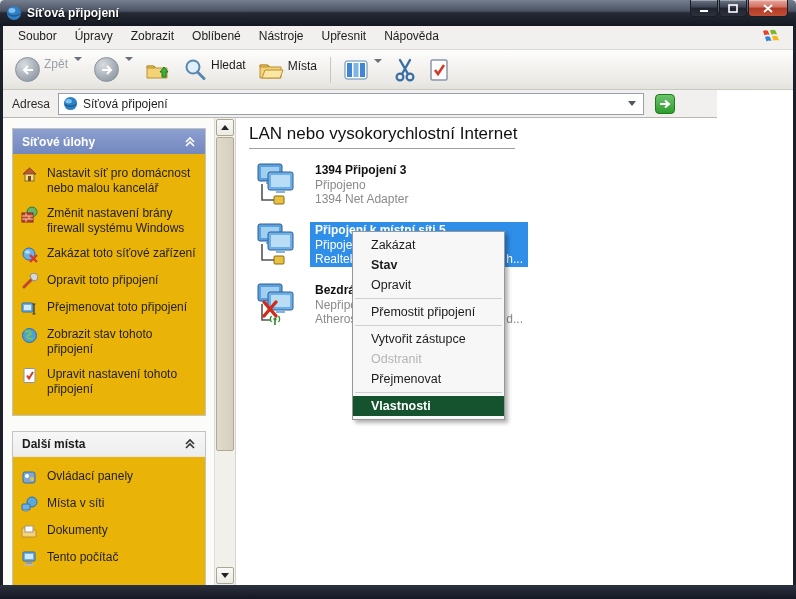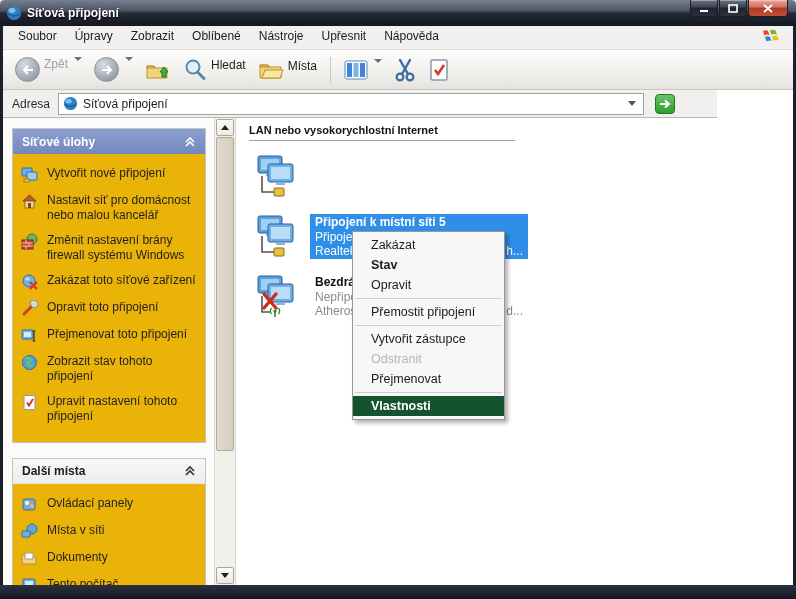--- a/index.html
+++ b/index.html
@@ -73,21 +73,21 @@
     border:1px solid #aca globalizefa; border:1px solid #aba594; border-radius:2px; display:flex; align-items:center; justify-content:center; }
   .sb-btn.up { top:1px; }
   .sb-btn.down { bottom:1px; }
   .sb-thumb { position:absolute; left:1px; top:19px; width:18px; height:432px- ; height:314px; background:linear-gradient(to right,#dfdacb,#d5cfbf);
     border:1px solid #b0a996; border-radius:2px; }
   .tri-up { width:0; height:0; border-left:4px solid transparent; border-right:4px solid transparent; border-bottom:5px solid #222; }
   .tri-down { width:0; height:0; border-left:4px solid transparent; border-right:4px solid transparent; border-top:5px solid #222; }
 
   
   .main { position:absolute; left:234px; top:0; width:556px; height:467px; background:#fff; }
-  .group-header { margin:6px 0 0 12px; font-size:11px; font-weight:bold; color:#111; }
+  .group-header { margin:6px 0 0 12px; font-size:17px; font-weight:normal; color:#111; }
   .group-rule { margin:4px 0 0 12px; width:266px; height:1px; background:#9f9f9f; }
   .conn-row { display:flex; align-items:flex-start; margin:13px 0 0 17px; height:47px; }
   .conn-icon { flex:0 0 47px; width:47px; height:44px; }
   .conn-text { margin-left:9px; padding:1px 5px; }
   .conn-text.selected { background:#2f8ee8; width:218px; }
   .conn-name { font-size:12px; font-weight:bold; color:#111; line-height:15px; }
   .conn-sub { font-size:12px; color:#8a8a8a; line-height:14px; }
   .conn-device { display:flex; }
   .tail { margin-left:auto; }
   .conn-text.selected .conn-name, .conn-text.selected .conn-sub { color:#fff; }
@@ -246,28 +246,20 @@
       <div class="sbox">
         <div class="sbox-header blue">
           <span class="sbox-title">Síťové úlohy</span>
           <svg width="12" height="12" viewBox="0 0 12 12">
             <path d="M2 6 L6 2 L10 6 M2 10 L6 6 L10 10" stroke="#fff" stroke-width="1.6" fill="none"></path>
           </svg>
         </div>
         <div class="sbox-body">
           <div class="task">
             <svg class="task-icon" viewBox="0 0 17 17">
-              <rect x="1" y="2" width="10" height="8" rx="1" fill="#6db0e8" stroke="#2f6ea8"></rect>
-              <rect x="6" y="6" width="10" height="8" rx="1" fill="#9fcdf2" stroke="#2f6ea8"></rect>
-              <rect x="3" y="13" width="5" height="3" fill="#e8c23f" stroke="#a8821a"></rect>
-            </svg>
-            <span class="task-label">Vytvořit nové připojení</span>
-          </div>
-          <div class="task">
-            <svg class="task-icon" viewBox="0 0 17 17">
               <path d="M2 8 L8.5 2 L15 8 Z" fill="#c0572f" stroke="#8a3a1c"></path>
               <rect x="4" y="8" width="9" height="7" fill="#f2d98c" stroke="#8a6a28"></rect>
               <rect x="7" y="10" width="3" height="5" fill="#7a4a22"></rect>
             </svg>
             <span class="task-label">Nastavit síť pro domácnost nebo malou kancelář</span>
           </div>
           <div class="task">
             <svg class="task-icon" viewBox="0 0 17 17">
               <circle cx="11" cy="6" r="5" fill="#66b56a" stroke="#2f7a38"></circle>
               <rect x="1" y="7" width="11" height="9" fill="#c2452e" stroke="#7e2a1a"></rect>
@@ -378,20 +370,25 @@
         <svg class="conn-icon" viewBox="0 0 47 44">
           <rect x="4" y="2" width="24" height="17" rx="2" fill="#5aa0dc" stroke="#2f5f96"></rect>
           <rect x="7" y="5" width="18" height="11" fill="#9fd0f2"></rect>
           <rect x="12" y="19" width="8" height="3" fill="#88b4d8"></rect>
           <rect x="14" y="10" width="25" height="18" rx="2" fill="#6db0e8" stroke="#2f5f96"></rect>
           <rect x="17" y="13" width="19" height="12" fill="#b8ddf5"></rect>
           <rect x="22" y="28" width="9" height="3" fill="#88b4d8"></rect>
           <path d="M8 22 L8 38 L20 38" stroke="#555" stroke-width="1.6" fill="none"></path>
           <rect x="20" y="34" width="10" height="8" rx="1" fill="#e8c23f" stroke="#8a6a1a"></rect>
         </svg>
+        <div class="conn-text">
+          <div class="conn-name">1394 Připojení 3</div>
+          <div class="conn-sub">Připojeno</div>
+          <div class="conn-sub">1394 Net Adapter</div>
+        </div>
       </div>
 
       <div class="conn-row">
         <svg class="conn-icon" viewBox="0 0 47 44">
           <rect x="4" y="2" width="24" height="17" rx="2" fill="#5aa0dc" stroke="#2f5f96"></rect>
           <rect x="7" y="5" width="18" height="11" fill="#9fd0f2"></rect>
           <rect x="12" y="19" width="8" height="3" fill="#88b4d8"></rect>
           <rect x="14" y="10" width="25" height="18" rx="2" fill="#6db0e8" stroke="#2f5f96"></rect>
           <rect x="17" y="13" width="19" height="12" fill="#b8ddf5"></rect>
           <rect x="22" y="28" width="9" height="3" fill="#88b4d8"></rect>

